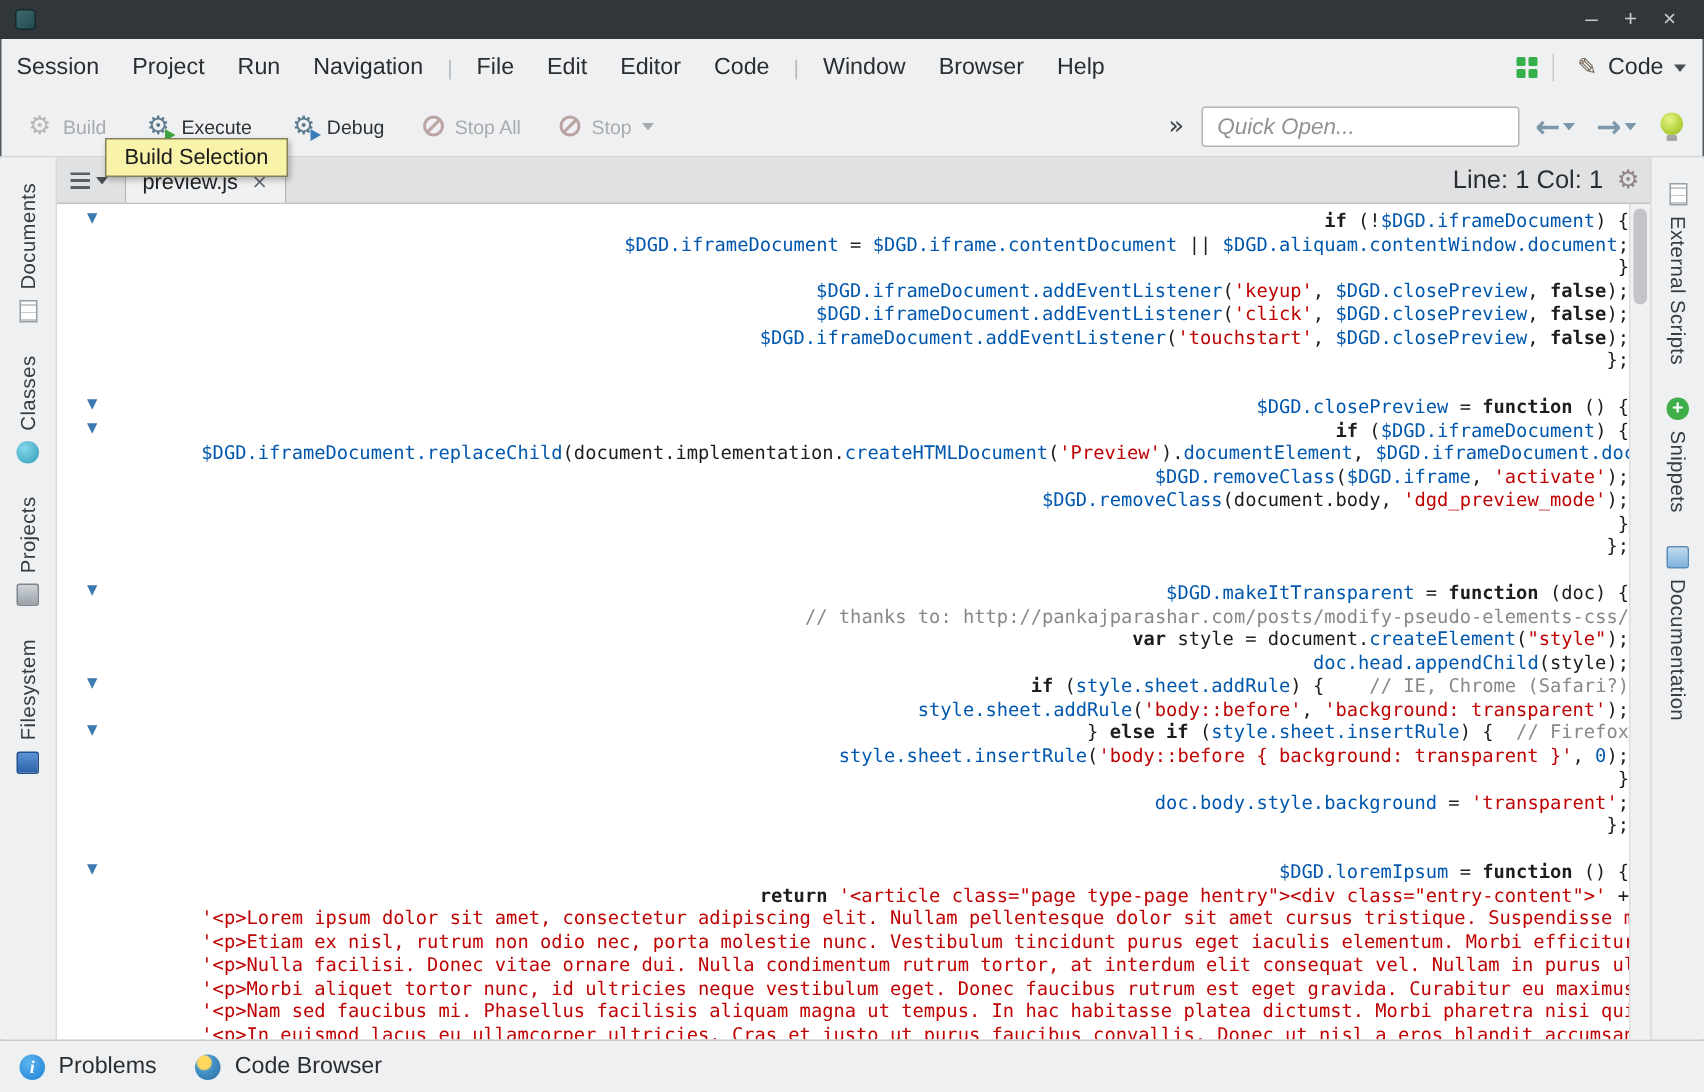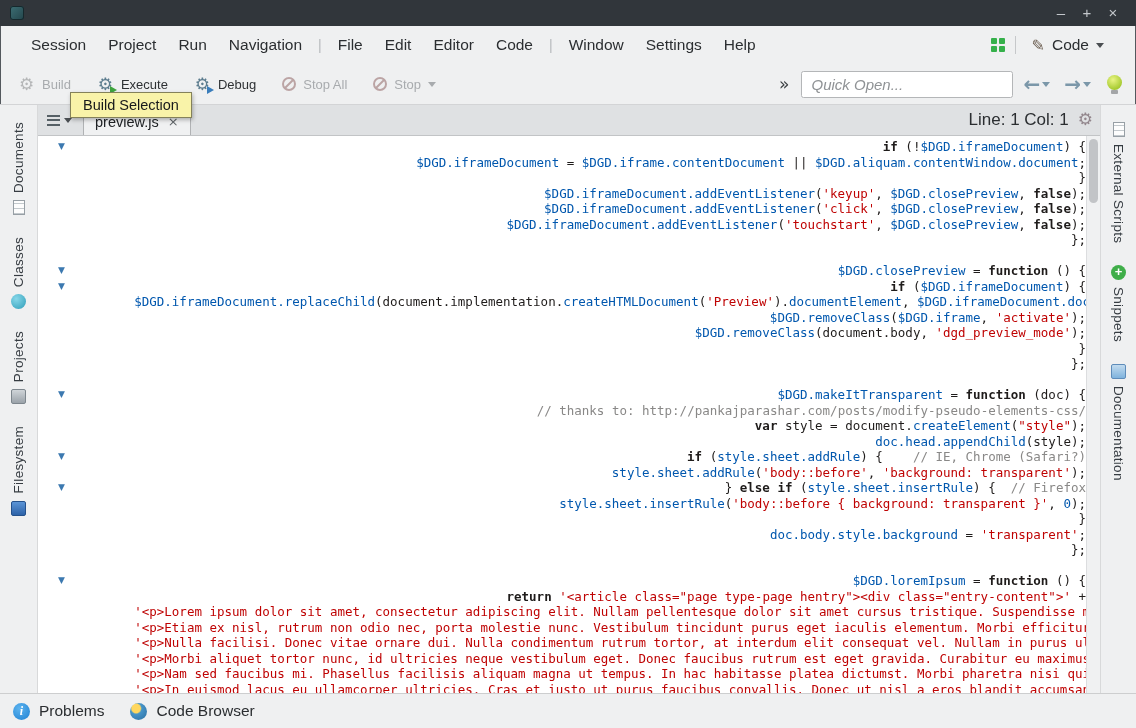--- a/index.html
+++ b/index.html
@@ -7,21 +7,21 @@
   body { font-family:"Liberation Sans", sans-serif; background:#eff0f1; }
   .window { position:relative; width:1136px; height:728px; display:flex; flex-direction:column; overflow:hidden; box-shadow: inset 0 0 0 1px #53585d; background:#eff0f1; }
 
   
   .titlebar { height:26px; background:#31363b; display:flex; align-items:center; padding:0 10px; flex:none; }
   .app-icon { width:14px; height:14px; border-radius:3px; background:linear-gradient(135deg,#3d6f74,#23454b); box-shadow: inset 0 0 0 1px #16282c; }
   .win-controls { margin-left:auto; display:flex; align-items:center; }
   .win-btn { color:#c3c7cb; width:26px; text-align:center; font-size:15px; line-height:26px; cursor:default; }
 
   
-  .menubar { height:38px; display:flex; align-items:center; padding:0 20px; font-size:15.5px; color:#2b2e31; flex:none; }
+  .menubar { height:38px; display:flex; align-items:center; padding:0 0; font-size:15.5px; color:#2b2e31; flex:none; }
   .menubar-items { display:flex; align-items:center; }
   .menu-item { padding:6px 11px; border-radius:3px; }
   .menu-sep { color:#b6b9bc; padding:0 5px; font-size:14px; }
   .menubar-right { margin-left:auto; display:flex; align-items:center; gap:10px; padding-right:6px; }
   .grid-icon { width:14px; height:14px; display:grid; grid-template-columns:1fr 1fr; grid-template-rows:1fr 1fr; gap:2px; }
   .grid-icon i { background:#35b04a; border-radius:1px; }
   .mb-sep { width:1px; height:18px; background:#c6c8ca; }
   .pencil-icon::before { content:"✎"; font-family:"DejaVu Sans",sans-serif; font-size:16px; color:#6b5d50; }
   .code-switcher { display:flex; align-items:center; gap:7px; padding:4px 6px; }
   .caret { width:0; height:0; border-left:4px solid transparent; border-right:4px solid transparent; border-top:5px solid #4a4e52; display:inline-block; }
@@ -121,21 +121,21 @@
         <span class="menu-item">Project</span>
         <span class="menu-item">Run</span>
         <span class="menu-item">Navigation</span>
         <span class="menu-sep">|</span>
         <span class="menu-item">File</span>
         <span class="menu-item">Edit</span>
         <span class="menu-item">Editor</span>
         <span class="menu-item">Code</span>
         <span class="menu-sep">|</span>
         <span class="menu-item">Window</span>
-        <span class="menu-item">Settings</span>
+        <span class="menu-item">Browser</span>
         <span class="menu-item">Help</span>
       </div>
     <div class="menubar-right">
       <span class="grid-icon">
           <i></i>
           <i></i>
           <i></i>
           <i></i>
         </span>
       <span class="mb-sep"></span>

